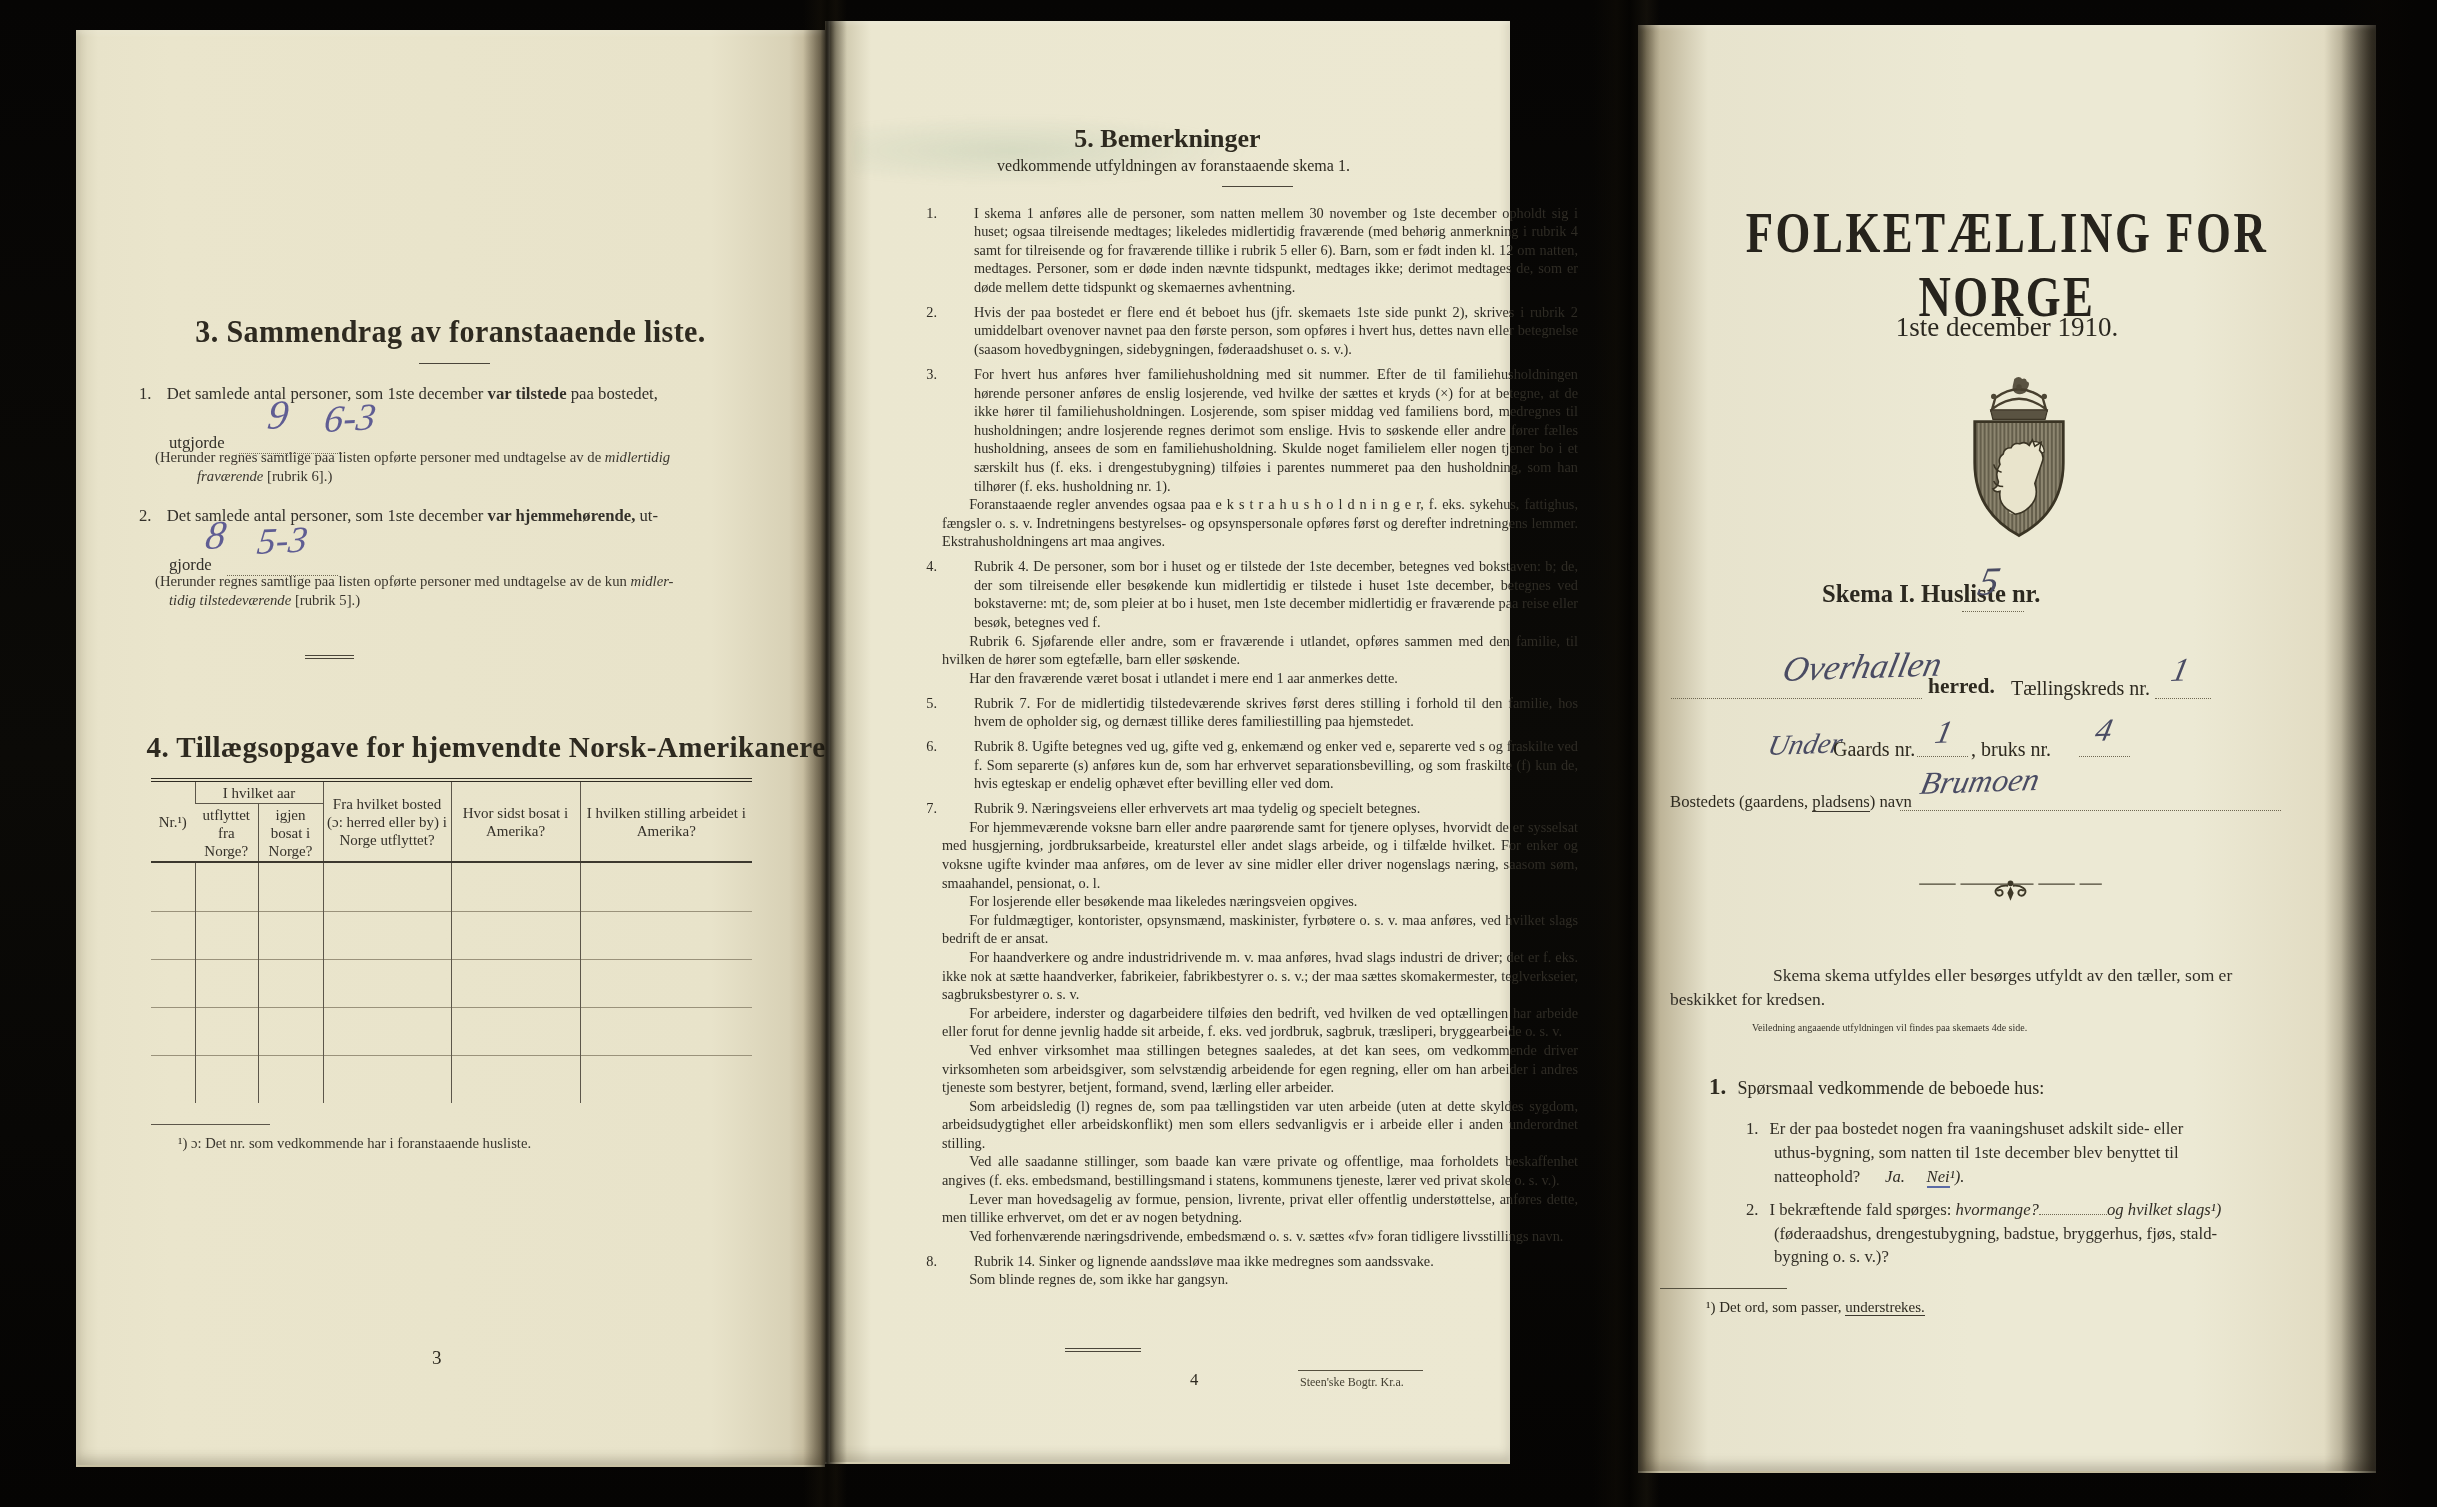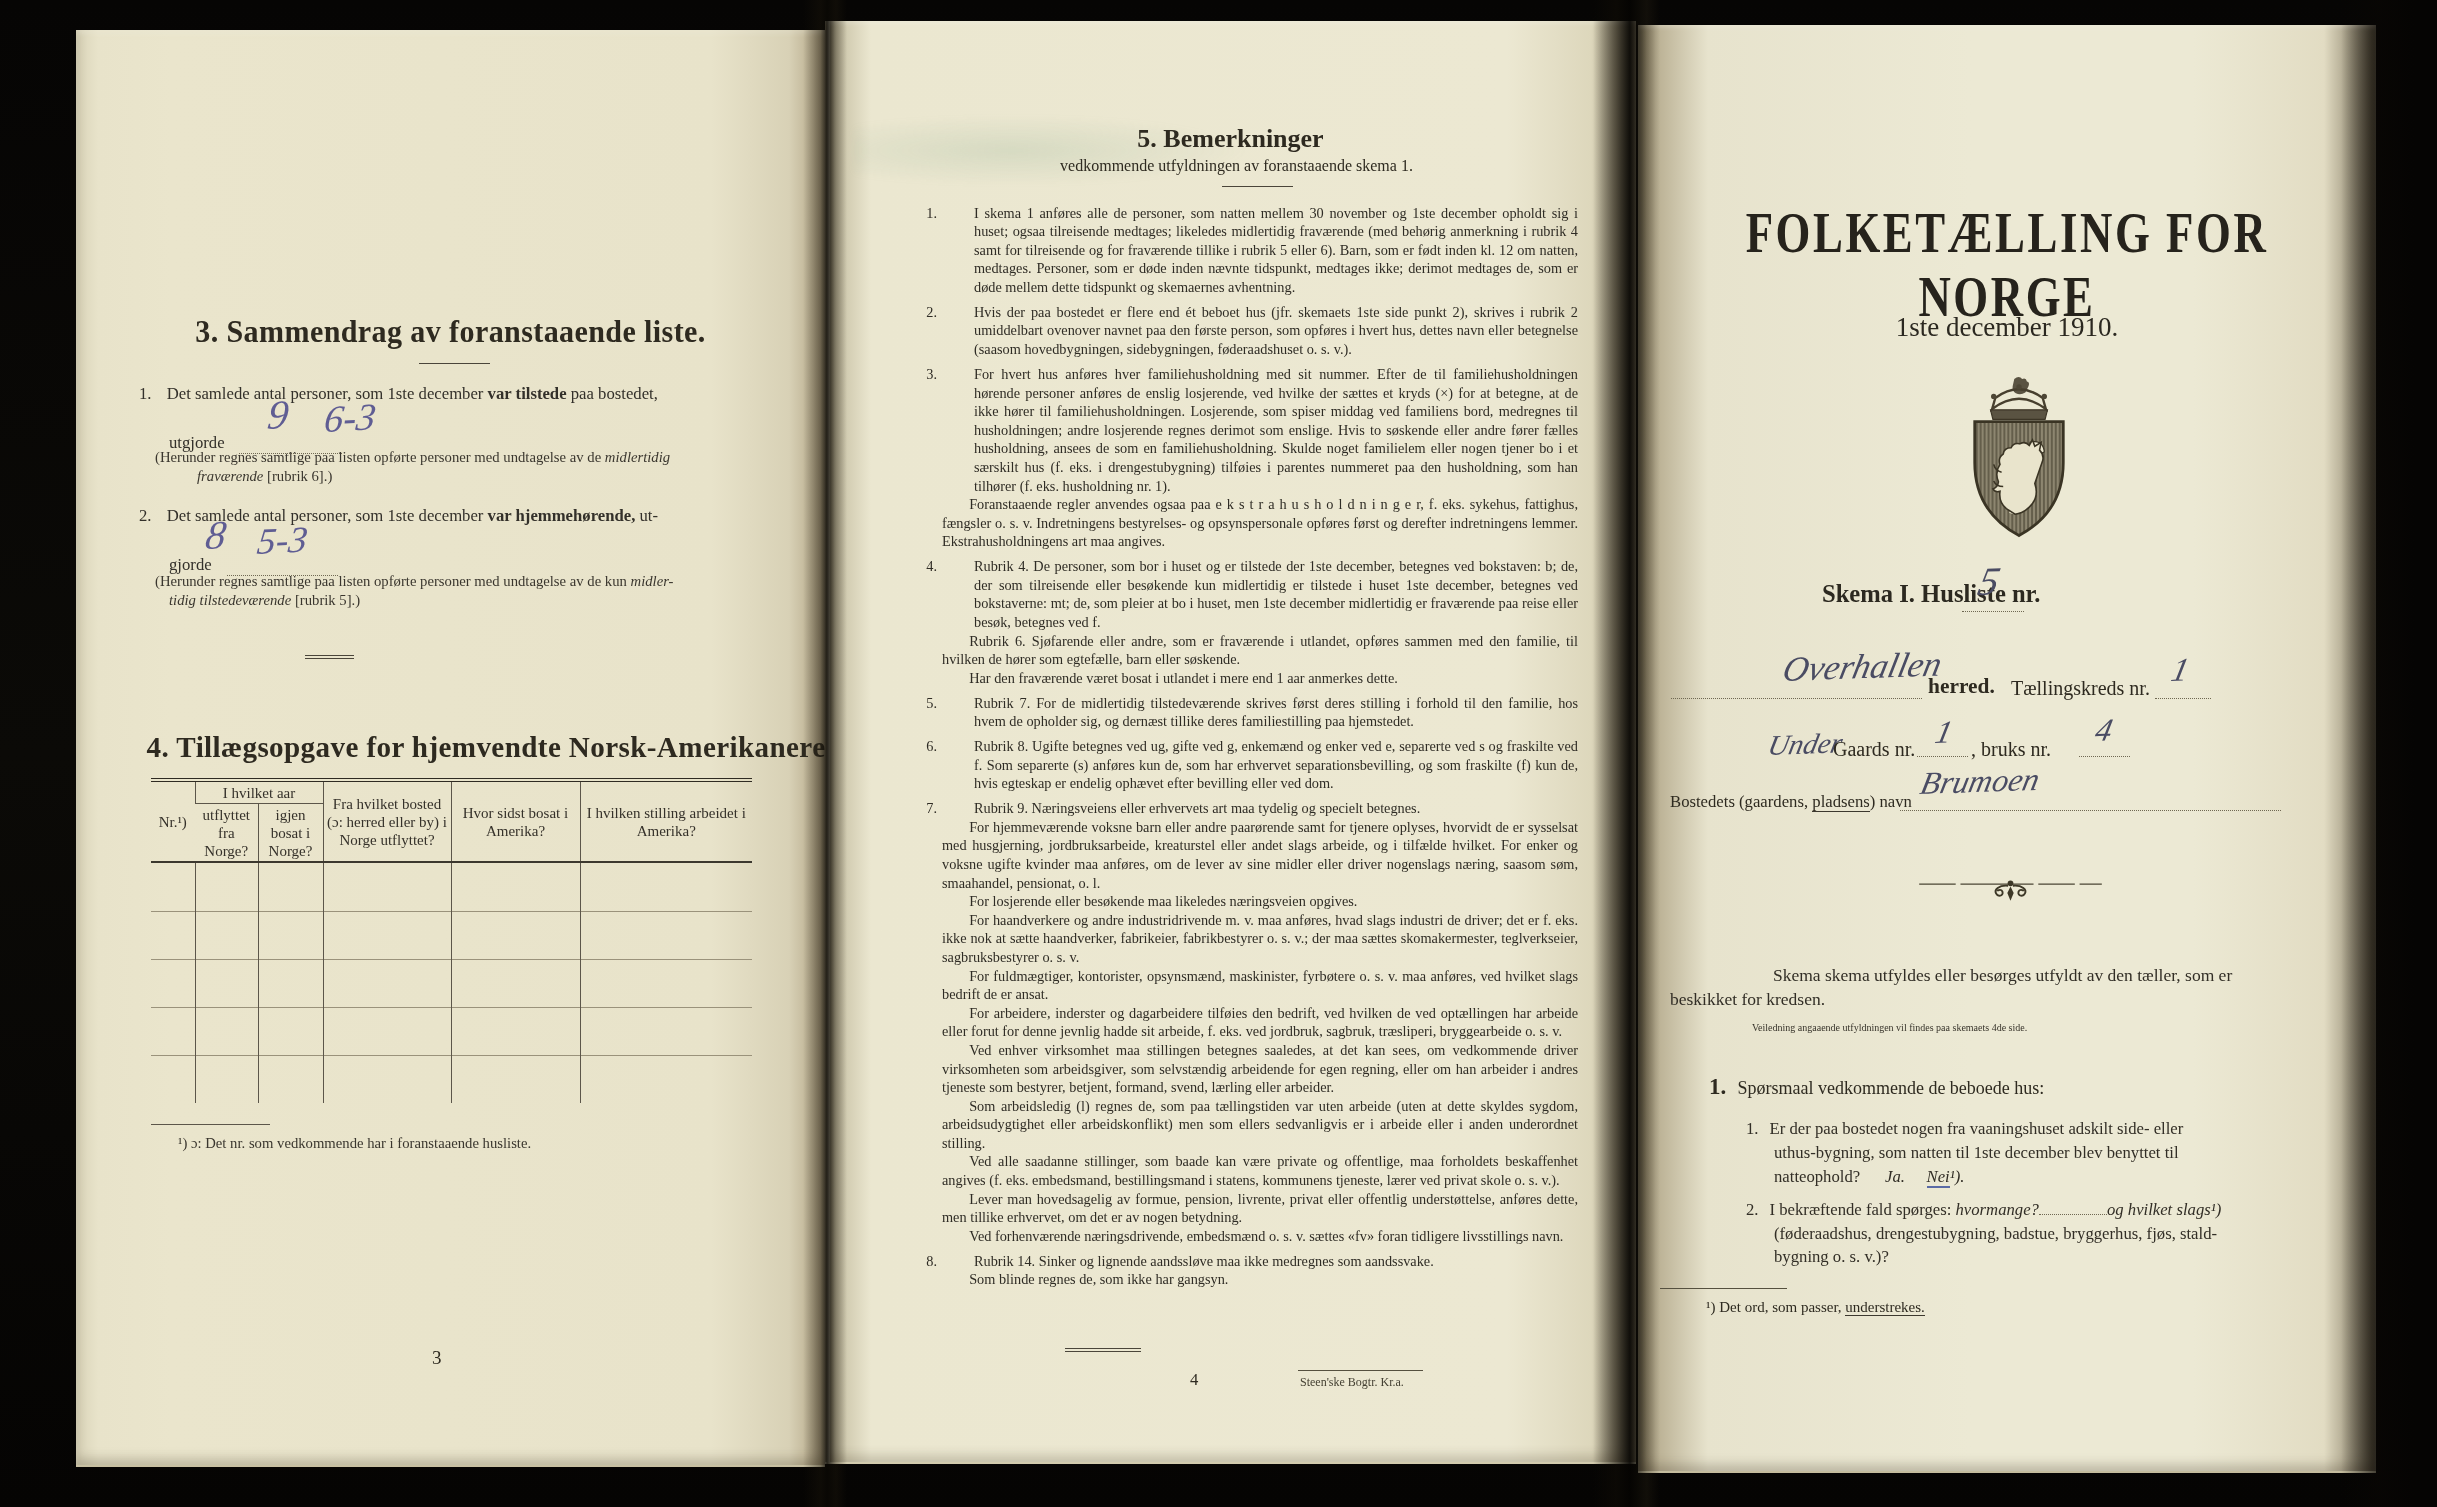--- a/index.html
+++ b/index.html
@@ -32,21 +32,21 @@
     text-align:center;line-height:18px;padding:1.6px 3.2px;}
   #na-table th:first-child,#na-table td:first-child{border-left:none;}
   #na-table thead{border-bottom:2px solid #3c382e;}
   #na-table tbody td{height:44px;}
   #na-table tbody tr{border-top:1px solid #8d englobe;} 
   #na-table tbody tr{border-top:1px solid #9a927b;}
   #na-table tbody tr:first-child{border-top:none;}
   .tbl-top{border-top:4.8px double #2f2b22;width:601px;}
 
   
-  #page-mid{left:825px;top:20.6px;width:811px;height:1441px;
+  #page-mid{left:825px;top:20.6px;width:685px;height:1441px;
     background:linear-gradient(90deg,#8fездa 0,#ece8d1 48px); 
     background:linear-gradient(90deg,#978b6e 0px,#c6bfa3 9.5px,#ebe7d0 46px,#ece8d2 682px,#ddd7bc 766px,#887c60 811px);
     border-bottom:2.4px solid #d2cbae;box-shadow:inset 0 2.4px 4px rgba(255,255,245,.3), inset 0 -6.3px 11px rgba(60,50,30,.22);}
   #page-mid::before{content:"";position:absolute;left:2.4px;top:0;width:2.4px;height:100%;background:rgba(255,252,238,.45);}
   .mid-head{font-weight:bold;font-size:26px;}
   .mid-sub{font-size:16px;padding-left:12px;}
   .mid-text{font-size:14.3px;line-height:18.6px;color:#2f2c25;}
   .mitem{position:relative;margin-bottom:6.3px;}
   .mitem .mnum{position:absolute;left:-29px;top:0;width:24px;text-align:right;}
   .mitem p{margin:0;text-indent:1.9em;}
@@ -223,22 +223,22 @@
       </div>
       <div class="mitem">
         <span class="mnum">6.</span>
         <p class="first">Rubrik 8.   Ugifte betegnes ved ug, gifte ved g, enkemænd og enker ved e, separerte ved s og fraskilte ved f.  Som separerte (s) anføres kun de, som har erhvervet separationsbevilling, og som fraskilte (f) kun de, hvis egteskap er endelig ophævet efter bevilling eller ved dom.</p>
       </div>
       <div class="mitem">
         <span class="mnum">7.</span>
         <p class="first">Rubrik 9.   Næringsveiens eller erhvervets art maa tydelig og specielt betegnes.</p>
         <p>For hjemmeværende voksne barn eller andre paarørende samt for tjenere oplyses, hvorvidt de er sysselsat med husgjerning, jordbruksarbeide, kreaturstel eller andet slags arbeide, og i tilfælde hvilket.  For enker og voksne ugifte kvinder maa anføres, om de lever av sine midler eller driver nogenslags næring, saasom søm, smaahandel, pensionat, o. l.</p>
         <p>For losjerende eller besøkende maa likeledes næringsveien opgives.</p>
+        <p>For fuldmægtiger, kontorister, opsynsmænd, maskinister, fyrbøtere o. s. v. maa anføres, ved hvilket slags bedrift de er ansat.</p>
         <p>For haandverkere og andre industridrivende m. v. maa anføres, hvad slags industri de driver; det er f. eks. ikke nok at sætte haandverker, fabrikeier, fabrikbestyrer o. s. v.; der maa sættes skomakermester, teglverkseier, sagbruksbestyrer o. s. v.</p>
-        <p>For fuldmægtiger, kontorister, opsynsmænd, maskinister, fyrbøtere o. s. v. maa anføres, ved hvilket slags bedrift de er ansat.</p>
         <p>For arbeidere, inderster og dagarbeidere tilføies den bedrift, ved hvilken de ved optællingen har arbeide eller forut for denne jevnlig hadde sit arbeide, f. eks. ved jordbruk, sagbruk, træsliperi, bryggearbeide o. s. v.</p>
         <p>Ved enhver virksomhet maa stillingen betegnes saaledes, at det kan sees, om vedkommende driver virksomheten som arbeidsgiver, som selvstændig arbeidende for egen regning, eller om han arbeider i andres tjeneste som bestyrer, betjent, formand, svend, lærling eller arbeider.</p>
         <p>Som arbeidsledig (l) regnes de, som paa tællingstiden var uten arbeide (uten at dette skyldes sygdom, arbeidsudygtighet eller arbeidskonflikt) men som ellers sedvanligvis er i arbeide eller i anden underordnet stilling.</p>
         <p>Ved alle saadanne stillinger, som baade kan være private og offentlige, maa forholdets beskaffenhet angives (f. eks. embedsmand, bestillingsmand i statens, kommunens tjeneste, lærer ved privat skole o. s. v.).</p>
         <p>Lever man hovedsagelig av formue, pension, livrente, privat eller offentlig understøttelse, anføres dette, men tillike erhvervet, om det er av nogen betydning.</p>
         <p>Ved forhenværende næringsdrivende, embedsmænd o. s. v. sættes «fv» foran tidligere livsstillings navn.</p>
       </div>
       <div class="mitem">
         <span class="mnum">8.</span>
         <p class="first">Rubrik 14.   Sinker og lignende aandssløve maa ikke medregnes som aandssvake.</p>

